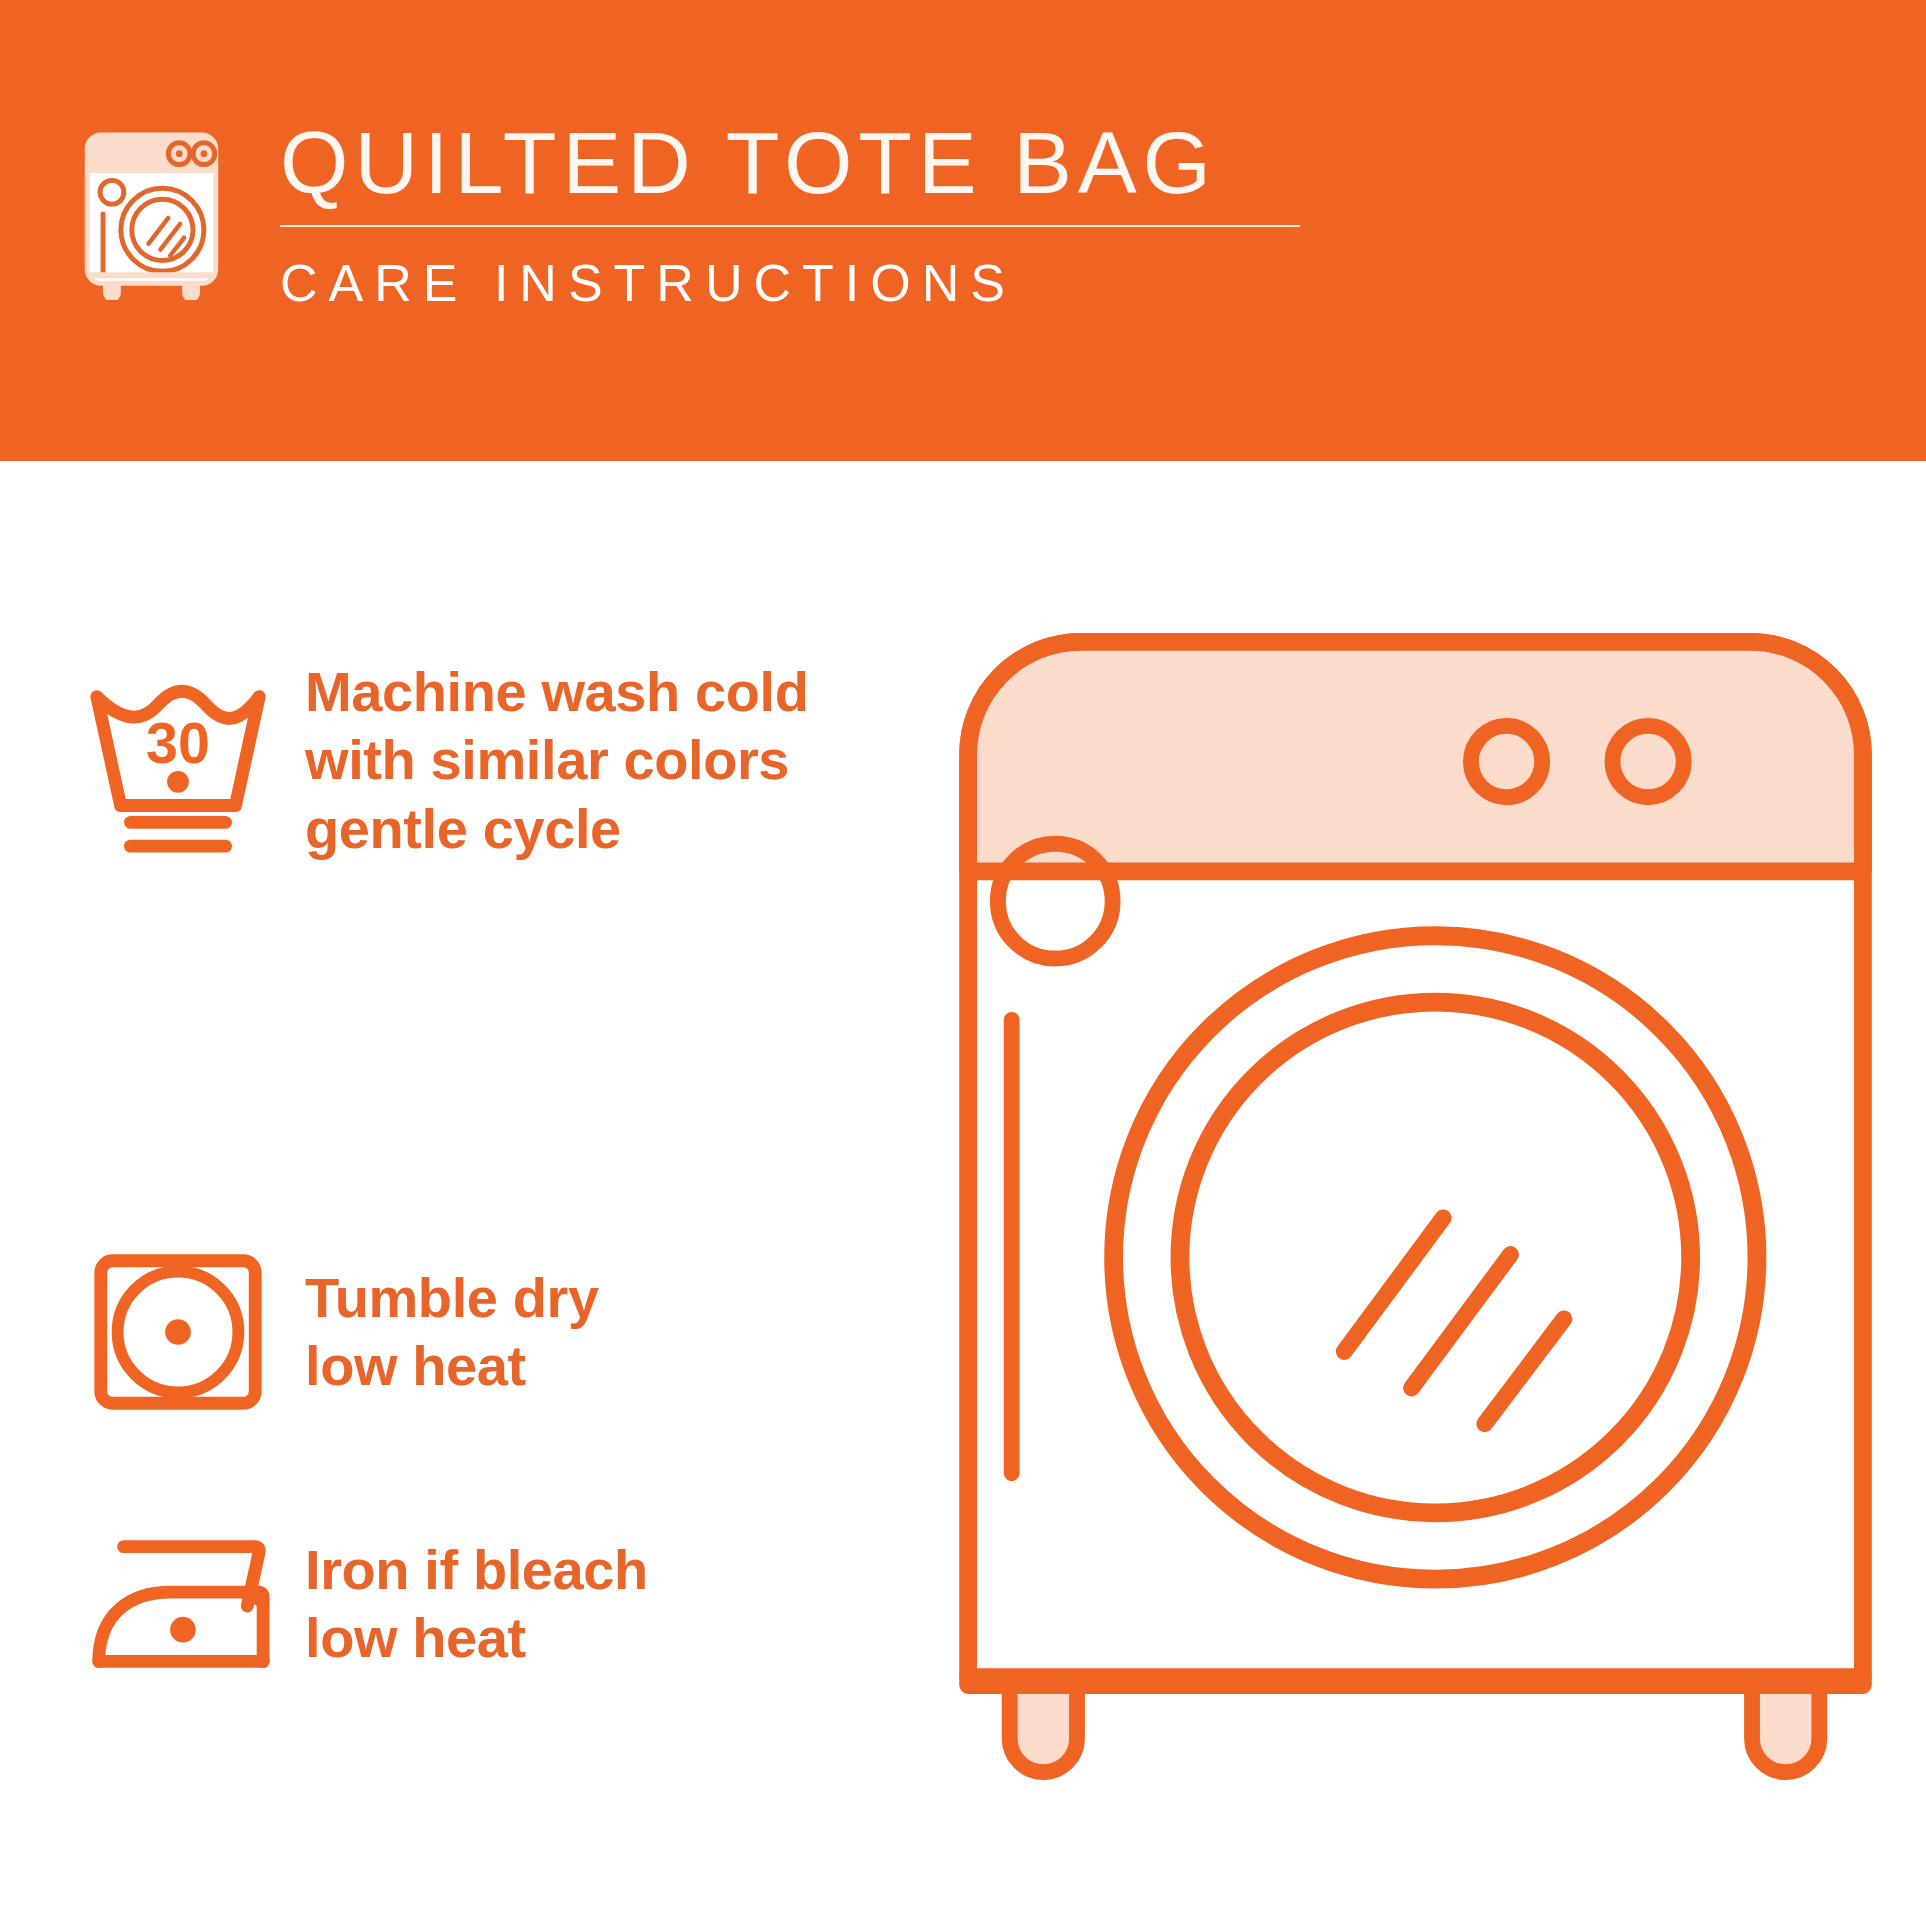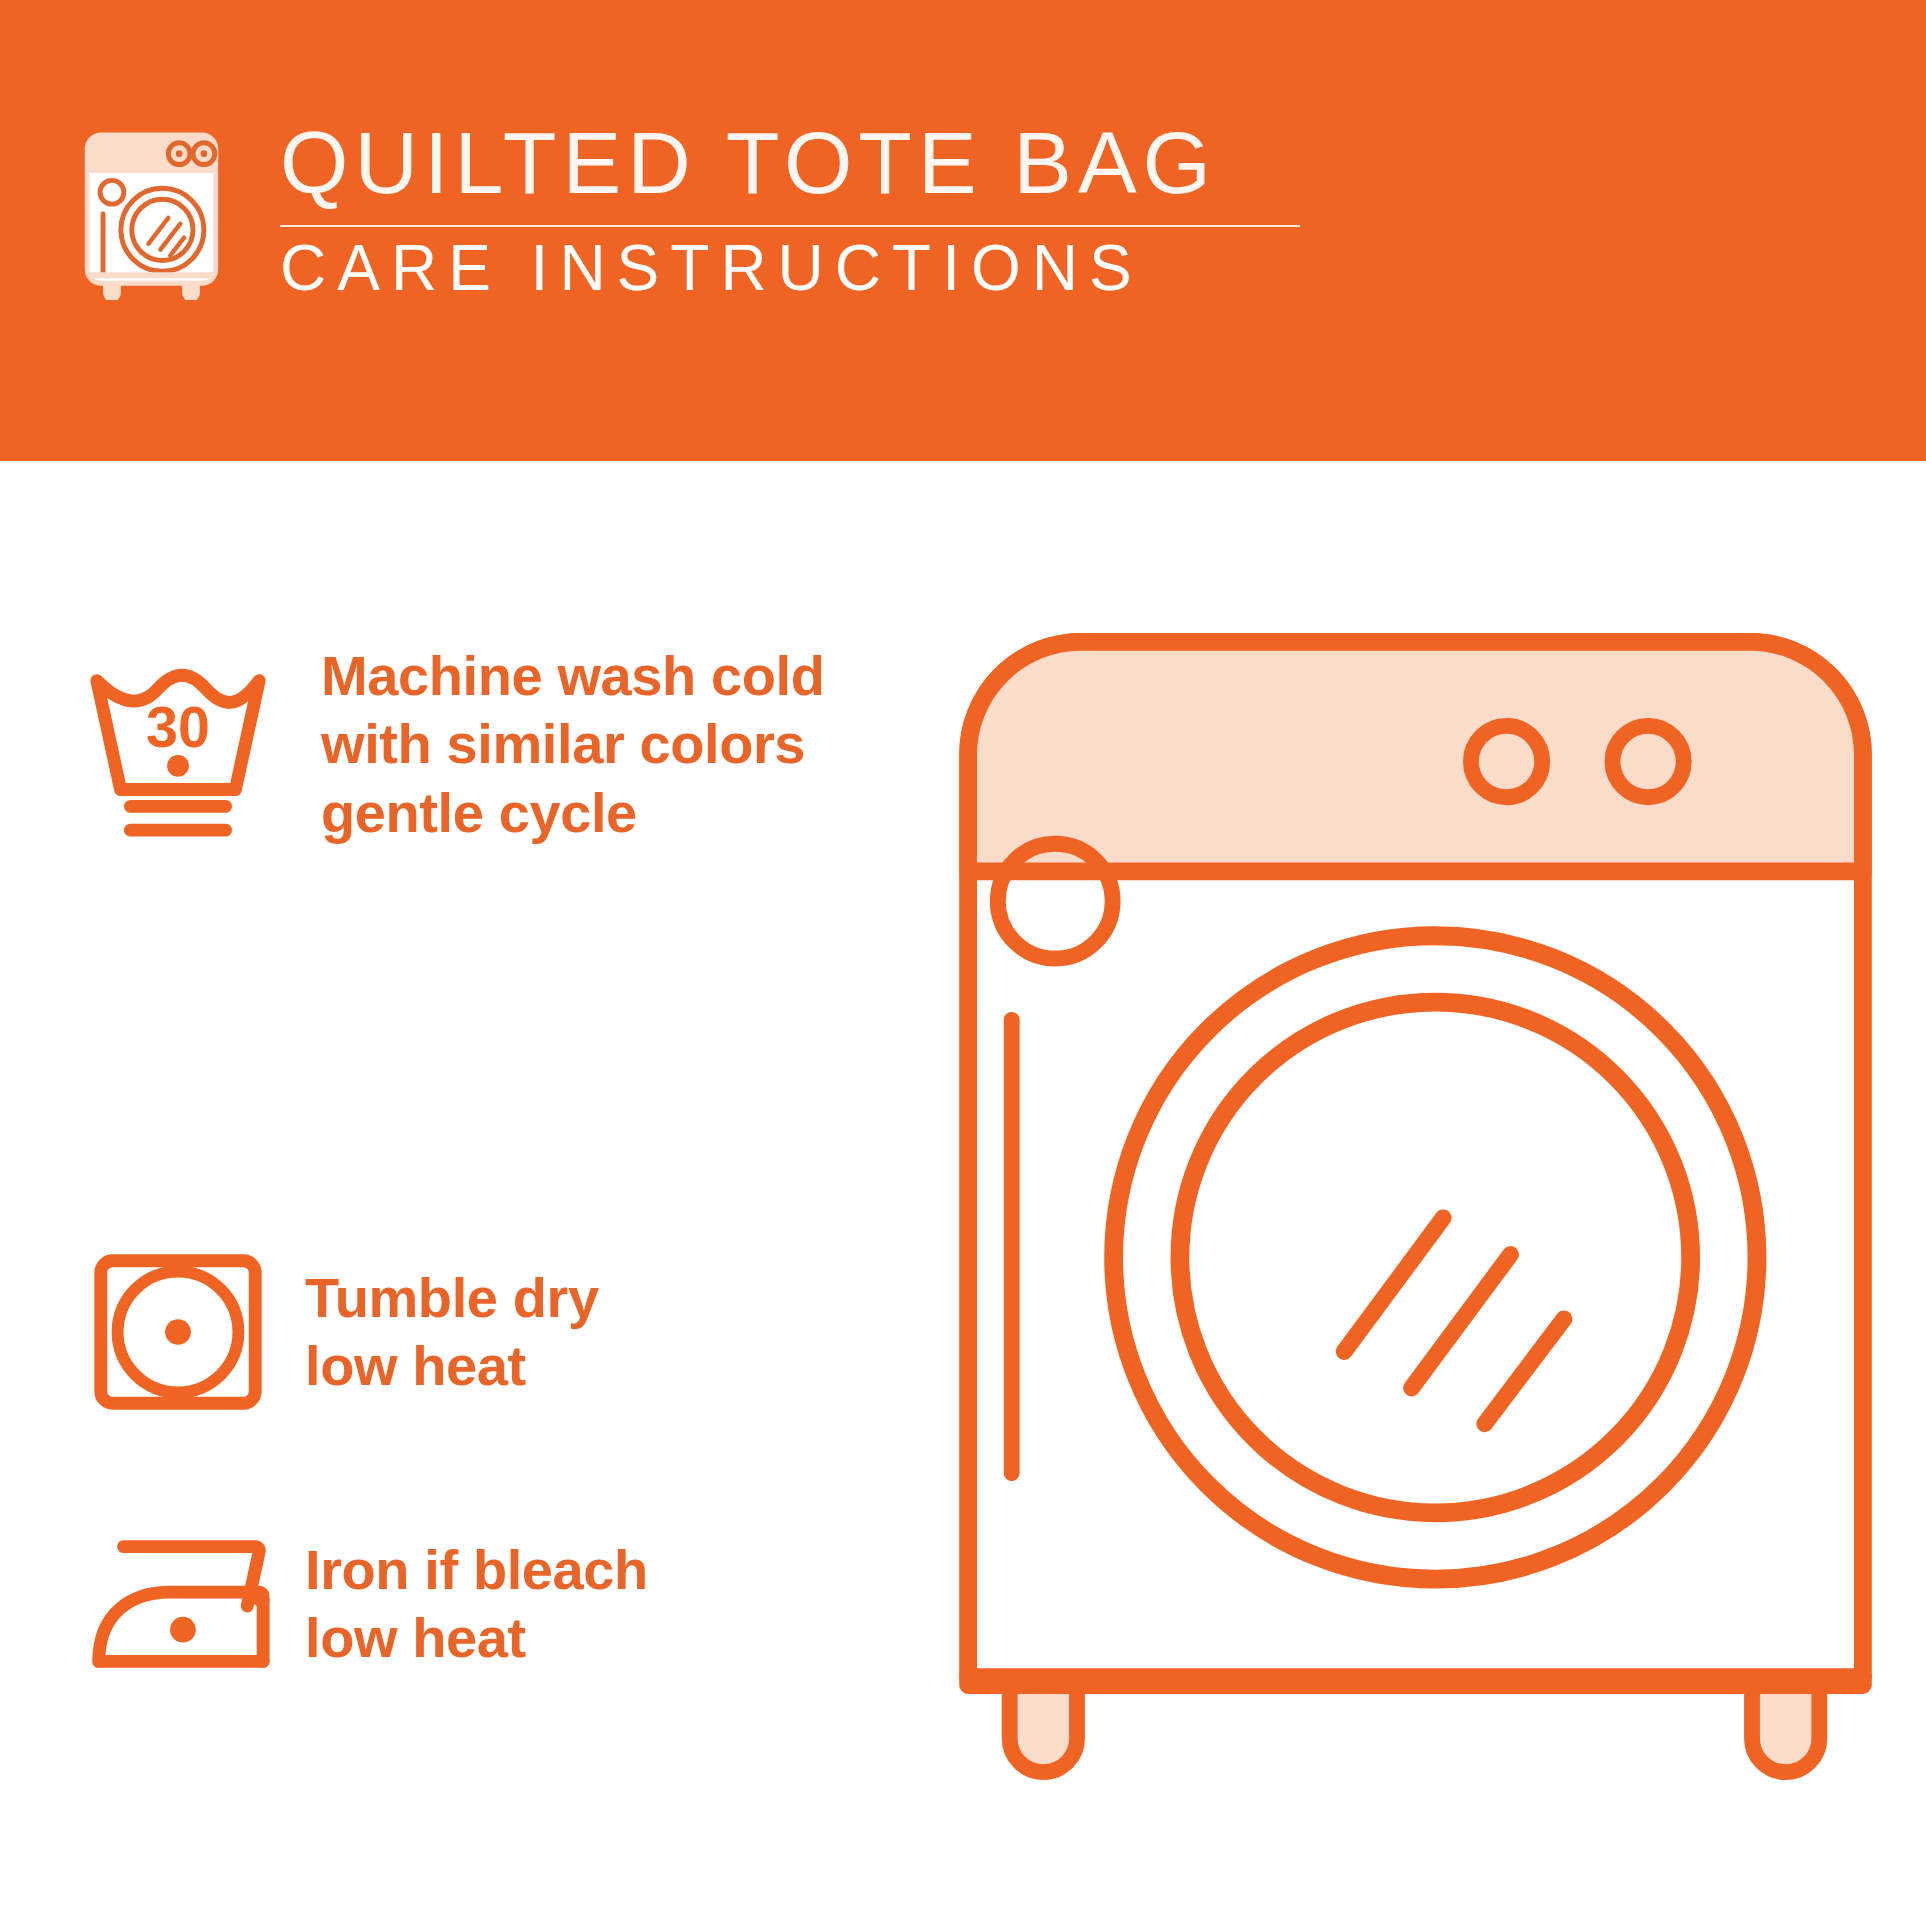--- a/index.html
+++ b/index.html
@@ -31,22 +31,22 @@
     line-height:1.0;
     white-space:nowrap;
     font-family:"Liberation Sans", sans-serif;
   }
   .title-rule{
     margin-top:18px;
     width:1020px;height:2px;
     background:rgba(255,255,255,.85);
   }
   .title-sub{
-    margin-top:9px;
-    font-size:64px;
+    margin-top:30px;
+    font-size:52px;
     letter-spacing:11px;
     color:#FFFFFF;
     font-weight:400;
     line-height:1.0;
     white-space:nowrap;
   }
   .care-row{
     position:absolute;
     display:flex;
     align-items:center;
@@ -60,21 +60,21 @@
     margin-left:28px;
     color:#E8652A;
     font-size:56px;
     line-height:1.22;
     font-weight:700;
     letter-spacing:-0.4px;
     white-space:pre-line;
     font-family:"Liberation Sans", sans-serif;
   }
 
-  .row-1{left:79px;top:642px;gap:16px;}
+  .row-1{left:79px;top:658px;}
   .row-2{left:79px;top:936px;}
   .row-3{left:79px;top:1233px;}
   .row-4{left:79px;top:1505px;}
 
   
   .washer{
     position:absolute;left:950px;top:624px;
     width:931px;height:1257px;
   }
 </style>

